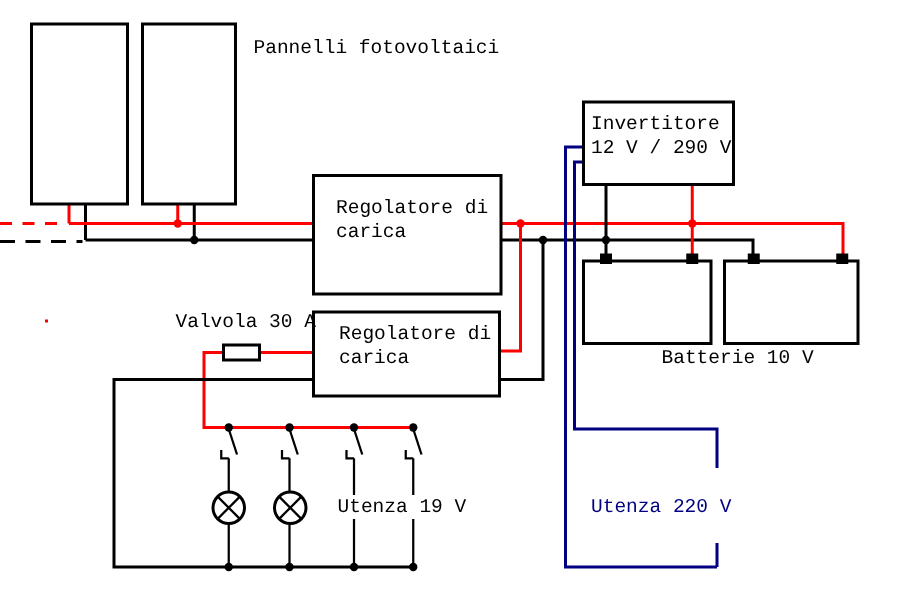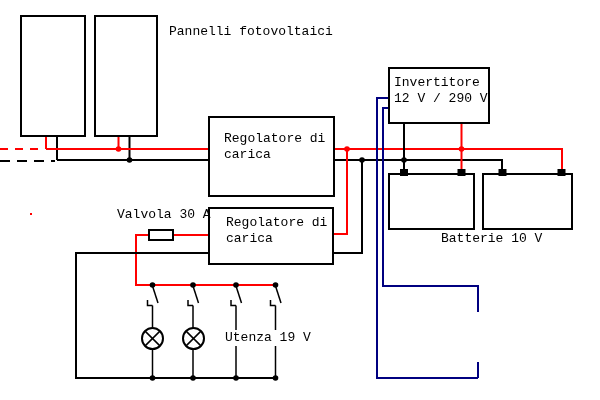--- a/index.html
+++ b/index.html
@@ -145,14 +145,15 @@
 
   <div class="lbl" style="left:394px;top:75px;text-align:right;">Invertitore</div>
   <div class="lbl" style="left:394px;top:91px;">12 V / 290 V</div>
 
   <div class="lbl" style="left:117px;top:207px;">Valvola 30 A</div>
 
   <div class="lbl" style="left:441px;top:231px;">Batterie 10 V</div>
 
   <div class="lbl whitebg" style="left:223px;top:330px;">Utenza 19 V</div>
 
+  <div class="lbl blue" style="left:394px;top:330px;">Utenza 220 V</div>
 
 </div>
 
 </body></html>

